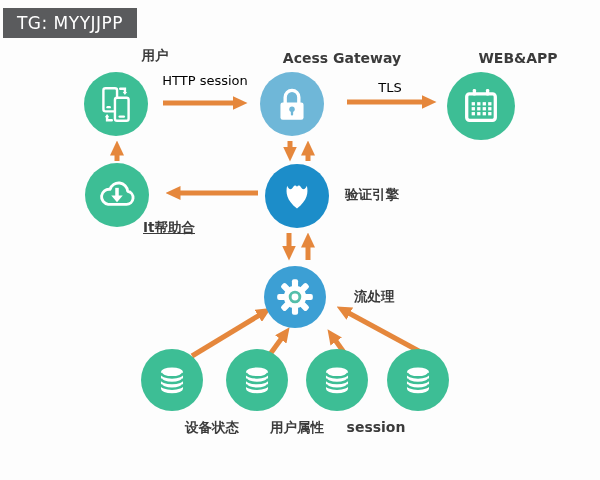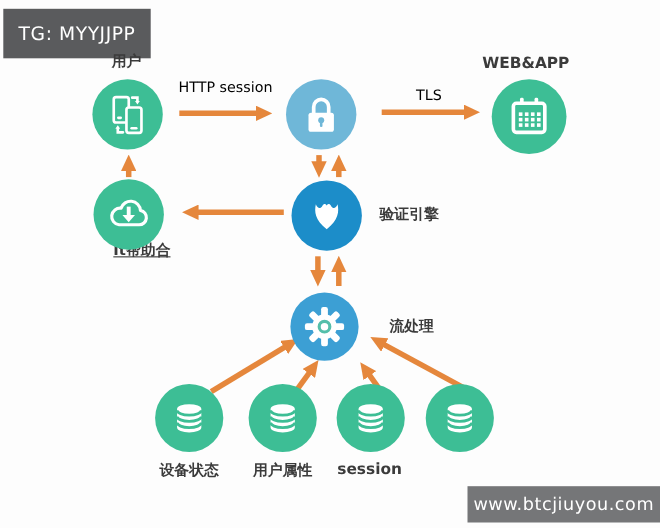--- a/index.html
+++ b/index.html
@@ -9,36 +9,36 @@
     background:#fdfdfd;
     font-family:"DejaVu Sans","Liberation Sans",sans-serif;
     overflow:hidden;
   }
   .banner{
     position:absolute;
     color:#fff;
     display:flex;align-items:center;justify-content:center;
     font-size:17px;letter-spacing:.5px;
   }
-  .banner-top{left:3px;top:8px;width:134px;height:45px;background:#5a5b5d;}
+  .banner-top{left:3px;top:8px;width:134px;height:30px;background:#5a5b5d;}
   .banner-bottom{left:425px;top:442px;width:175px;height:33px;background:#757678;font-size:16px;}
   .circle{
     position:absolute;border-radius:50%;
     display:flex;align-items:center;justify-content:center;
   }
   .green{background:#3dbe95;}
   .lblue{background:#6fb7d8;}
   .blue{background:#1c8dc9;}
   .mblue{background:#3c9fd4;}
   .nlabel{
     position:absolute;
     font-weight:700;font-size:13.5px;color:#3b3b3b;
     white-space:nowrap;
   }
-  .centered{transform:translateX(-50%);}
+  .centered{transform:translateX(-50%);margin-left:40px;}
   .elabel{
     position:absolute;
     font-weight:400;font-size:13px;color:#000000;
     white-space:nowrap;transform:translateX(-50%);
   }
   svg.overlay{position:absolute;left:0;top:0;pointer-events:none;}
 </style>
 </head>
 <body>
 
@@ -60,23 +60,23 @@
       <line x1="289" y1="233" x2="289" y2="251" marker-end="url(#ah)"></line>
       <line x1="308" y1="260" x2="308" y2="242" marker-end="url(#ah)"></line>
       <line x1="192" y1="356" x2="263" y2="313" marker-end="url(#ah)"></line>
       <line x1="268" y1="357" x2="284" y2="335" marker-end="url(#ah)"></line>
       <line x1="348" y1="358" x2="333" y2="337" marker-end="url(#ah)"></line>
       <line x1="428" y1="356" x2="345" y2="311" marker-end="url(#ah)"></line>
     </g>
   </svg>
 
   <div class="banner banner-top">TG: MYYJJPP</div>
-  <div class="banner banner-bottom">www.btcjiuyou.com</div>
 
   <div class="nlabel centered" style="left:115px;top:47px;">用户</div>
+  <div class="nlabel centered" style="left:302px;top:50px;font-size:14px;">Acess Gateway</div>
   <div class="nlabel centered" style="left:478px;top:50px;font-size:14px;">WEB&amp;APP</div>
   <div class="nlabel" style="left:345px;top:186px;">验证引擎</div>
   <div class="nlabel centered" style="left:129px;top:219px;text-decoration:underline;">It帮助合</div>
   <div class="nlabel" style="left:354px;top:288px;">流处理</div>
   <div class="nlabel centered" style="left:172px;top:419px;">设备状态</div>
   <div class="nlabel centered" style="left:257px;top:419px;">用户属性</div>
   <div class="nlabel centered" style="left:336px;top:419px;font-size:14px;">session</div>
 
   <div class="elabel" style="left:205px;top:73px;">HTTP session</div>
   <div class="elabel" style="left:390px;top:80px;">TLS</div>

